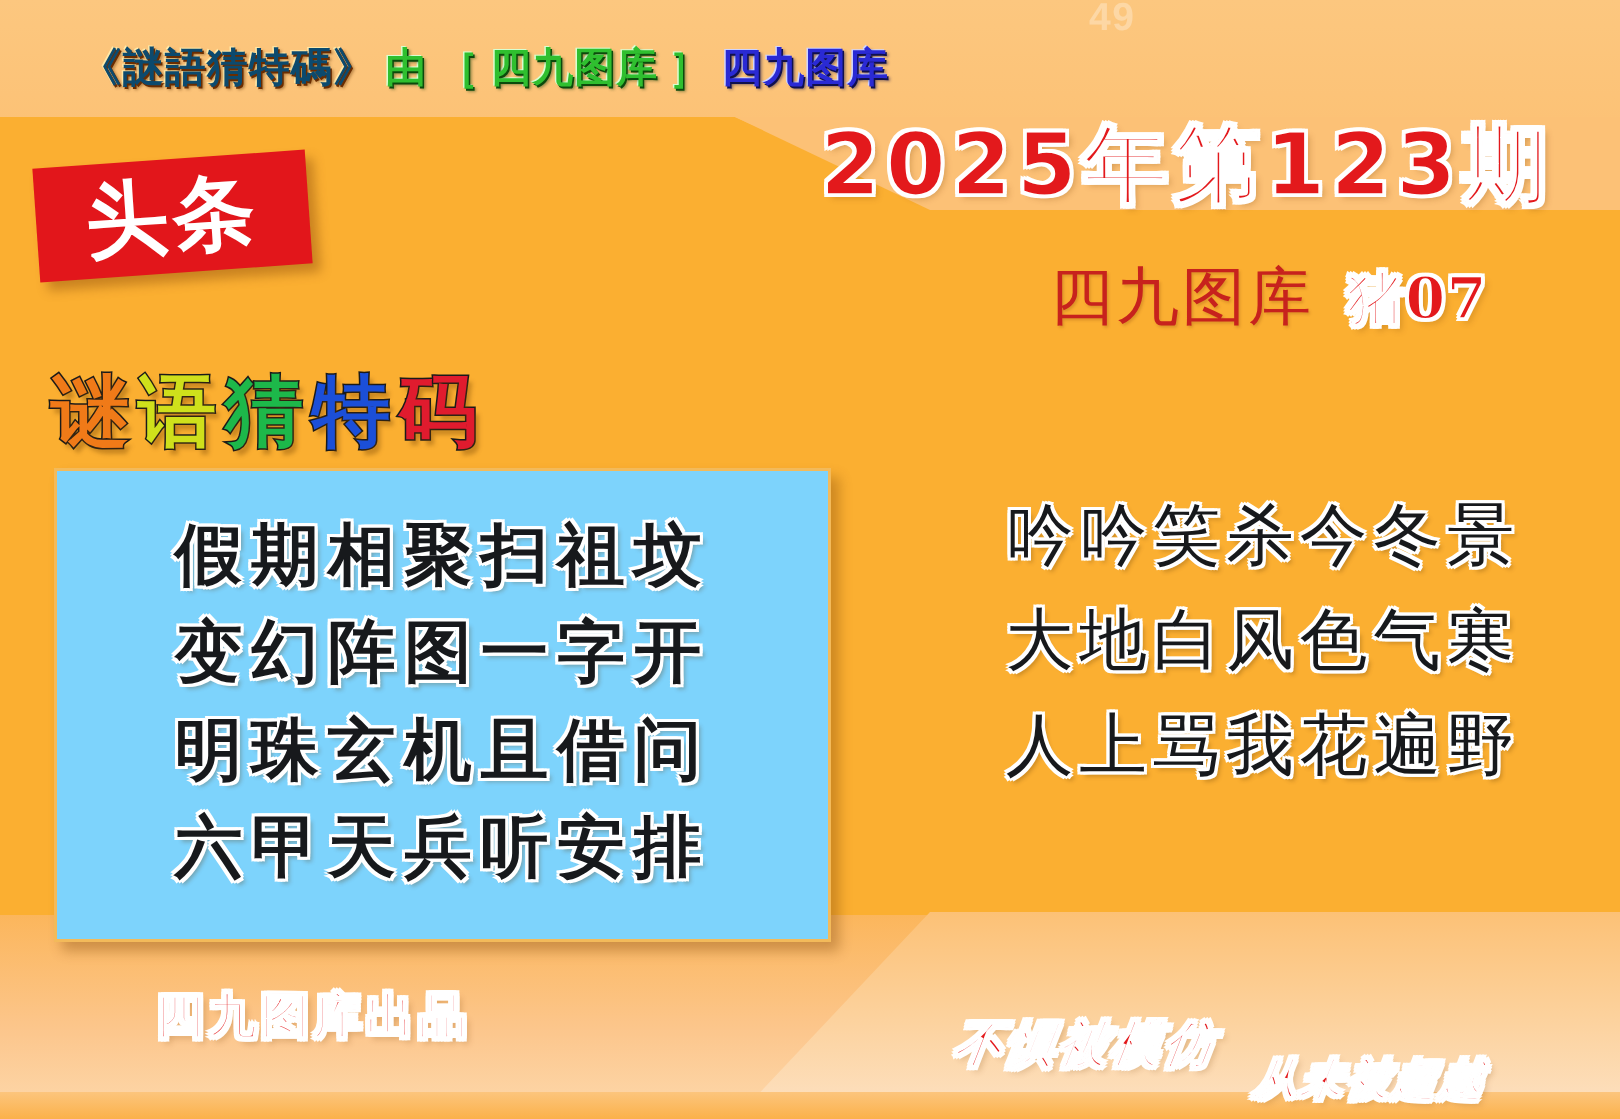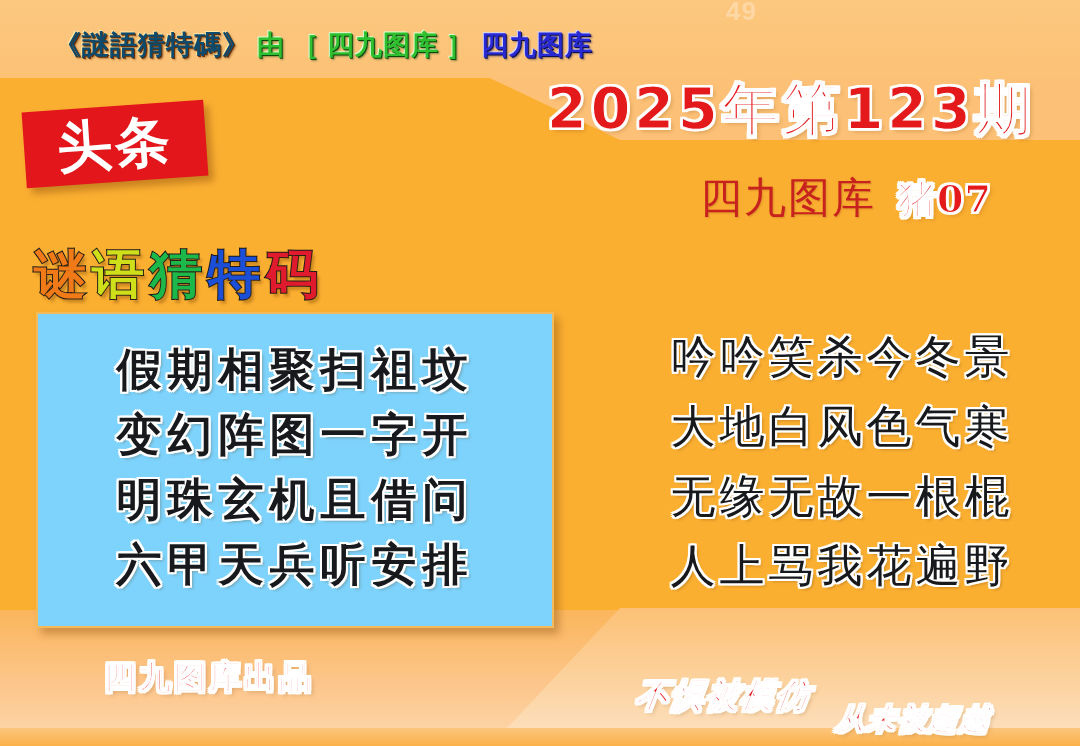--- a/index.html
+++ b/index.html
@@ -297,21 +297,20 @@
   <div class="riddle-box">
     <div class="riddle-line ol-black-white">假期相聚扫祖坟</div>
     <div class="riddle-line ol-black-white">变幻阵图一字开</div>
     <div class="riddle-line ol-black-white">明珠玄机且借问</div>
     <div class="riddle-line ol-black-white">六甲天兵听安排</div>
   </div>
 
   <div class="poem">
     <div class="poem-line ol-black-white">吟吟笑杀今冬景</div>
     <div class="poem-line ol-black-white">大地白风色气寒</div>
-    <div class="poem-line ol-black-white">无缘无故一根棍</div>
     <div class="poem-line ol-black-white">人上骂我花遍野</div>
   </div>
 
   <div class="footer-left ol-white-red">四九图库出品</div>
   <div class="slogan slogan-a ol-white-red">不惧被模仿</div>
   <div class="slogan slogan-b ol-white-red">从未被超越</div>
 
 </div>
 
 </body></html>

